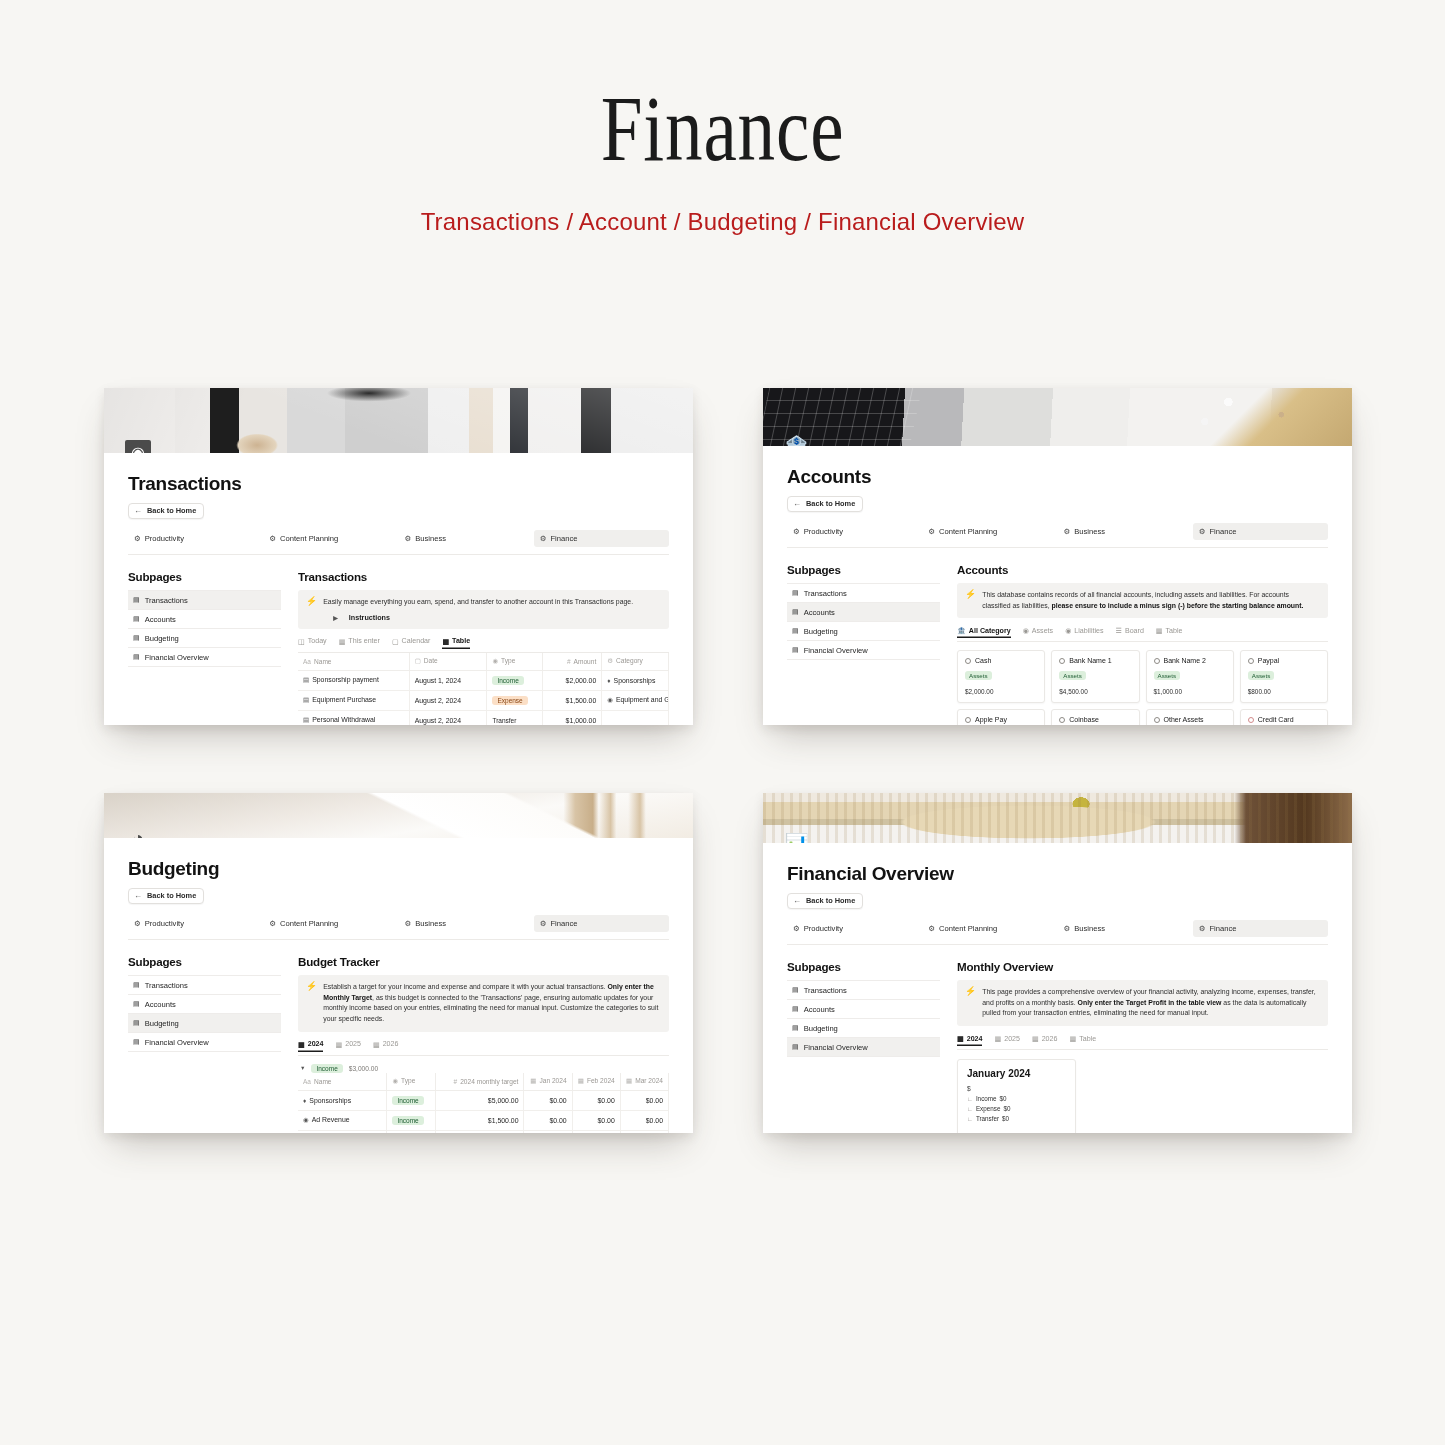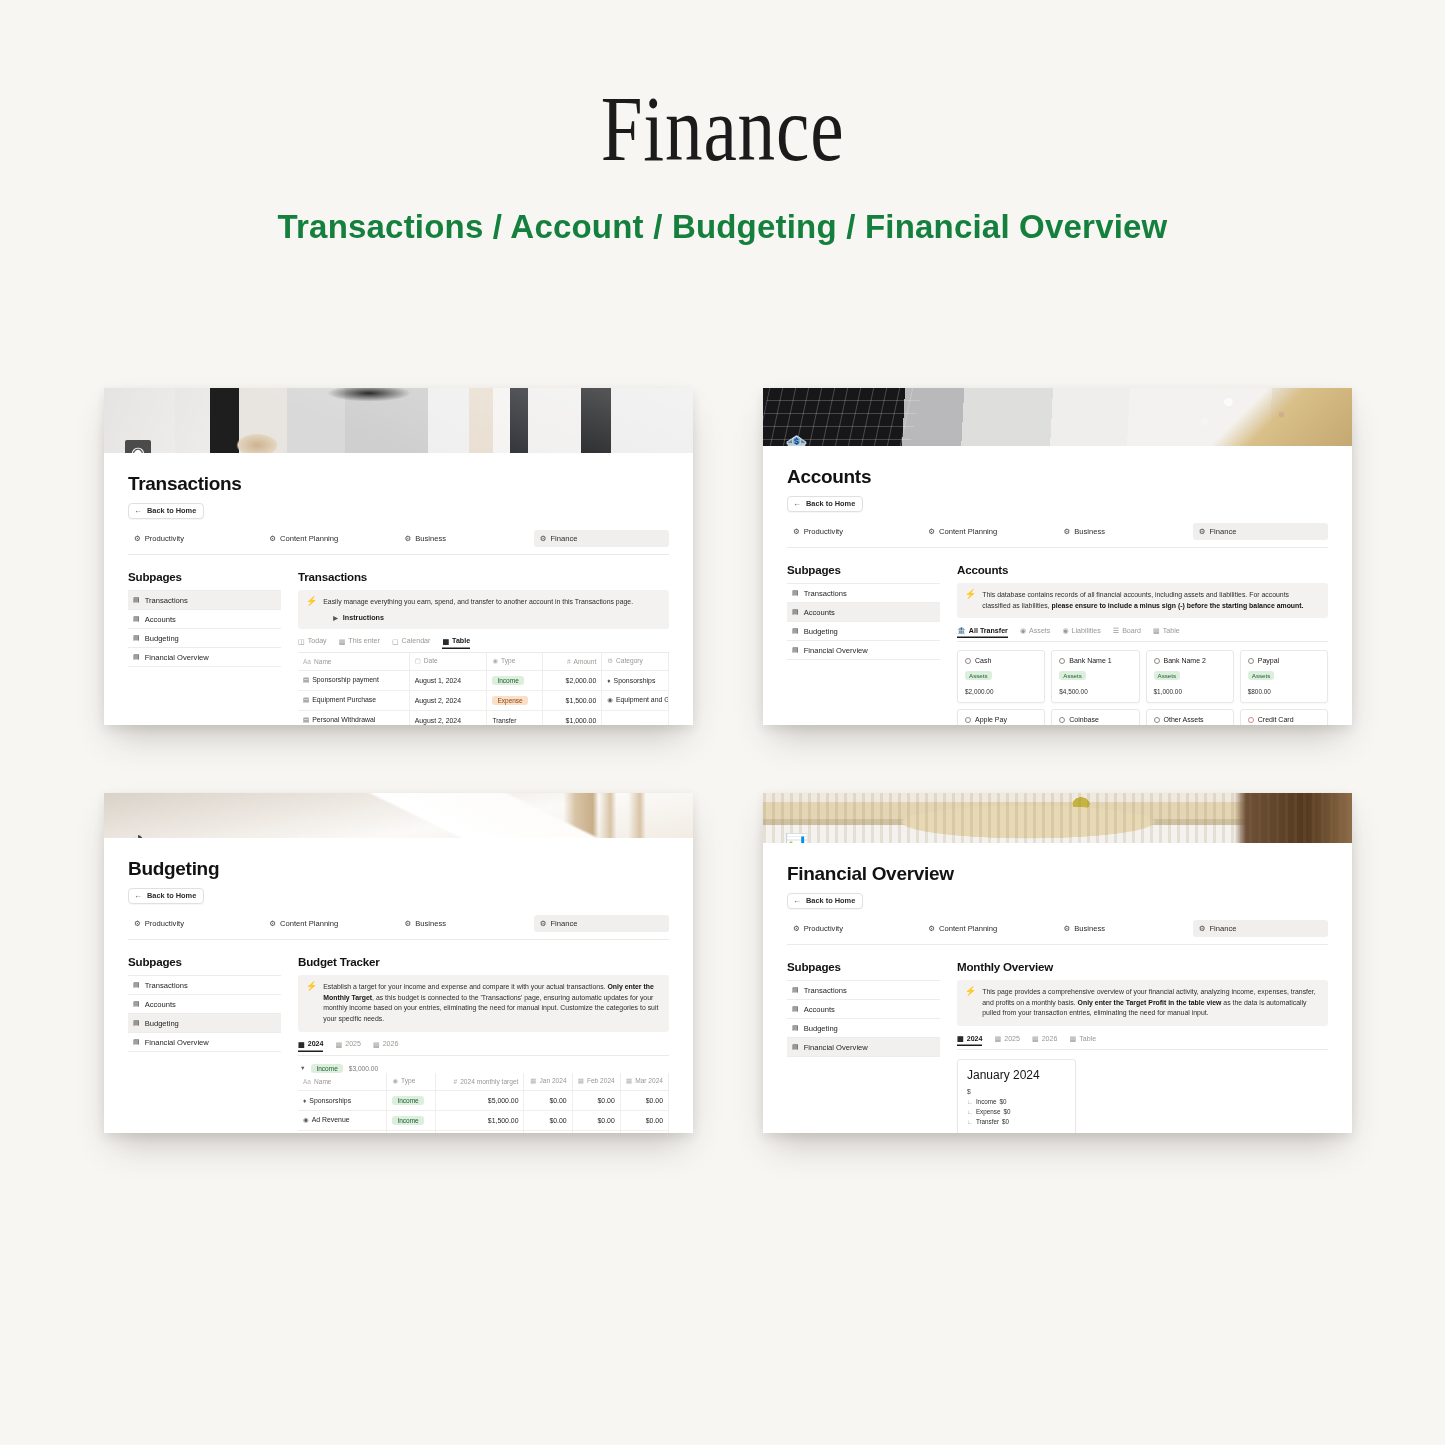--- a/index.html
+++ b/index.html
@@ -18,23 +18,23 @@
     font-size: 94px;
     font-weight: 400;
     color: #1b1b1b;
     letter-spacing: 1px;
     padding-top: 74px;
     line-height: 1.15;
     transform: scaleX(0.80);
   }
   .hero-sub {
     text-align: center;
-    font-size: 33px;
-    color: #15803d;
-    font-weight: 700;
+    font-size: 24px;
+    color: #b91c1c;
+    font-weight: 400;
     margin-top: 26px;
     letter-spacing: 0.2px;
   }
 
   
   .grid {
     position: absolute;
     left: 0; top: 388px;
     width: 1445px;
     display: grid;
@@ -204,21 +204,21 @@
     margin-top: 7px;
     background: #f3f2f0;
     border-radius: 3px;
     padding: 7px 9px 7px 8px;
     display: flex; gap: 6px;
   }
   .callout .bolt { font-size: 9px; color: #333; line-height: 1.1; flex: 0 0 auto; }
   .callout p { font-size: 6.9px; line-height: 1.55; color: #2d2d2d; }
   .callout p b { font-weight: 700; color: #111; }
   .toggle-line {
-    display: flex; align-items: center; gap: 5px;
+    display: flex; align-items: center; gap: 11px;
     font-size: 7.2px; font-weight: 700; color: #1d1d1d;
     margin-top: 5px; padding-left: 10px;
   }
   .toggle-line .caret { font-size: 6px; color: #555; }
 
   
   .viewtabs {
     display: flex; align-items: center; gap: 12px;
     margin-top: 8px;
     border-bottom: 1px solid #eceae7;
@@ -265,21 +265,21 @@
   .tag { display:inline-block; margin-top:6px; font-size:6.2px; padding:1px 4px; border-radius:3px; }
   .tag.assets { background:#dcefdc; color:#1c5b30; }
   .bal { margin-top:6px; font-size:6.4px; color:#2c2c2c; }
 
   
   .monthgrid { display: grid; grid-template-columns: repeat(3,1fr); gap: 7px; margin-top: 9px; }
   .mcard {
     background:#ffffff; border:1px solid #eae8e5; border-radius:3px;
     padding: 8px 9px 10px 9px; box-shadow: 0 1px 2px rgba(0,0,0,0.04);
   }
-  .mcard .mt { font-size: 12px; font-weight: 400; color:#151515; }
+  .mcard .mt { font-size: 10px; font-weight: 700; color:#151515; }
   .mcard .dollar { font-size:6.6px; color:#3a3a3a; margin-top:6px; }
   .mcard .ln { font-size:6.3px; color:#2e2e2e; margin-top:3px; display:flex; gap:3px; align-items:center; }
   .mcard .ln .lhook { color:#8d8a86; font-size:6px; }
   .mcard .gap { height: 9px; }
 
   
   .grouprow { display:flex; align-items:center; gap:6px; margin-top:8px; padding-left:2px; }
   .grouprow .caret { font-size:5.5px; color:#555; }
   .grouprow .gval { font-size:6.6px; color:#7b7874; }
 
@@ -483,21 +483,21 @@
 
           <div>
             <div class="rtitle">Accounts</div>
             <div class="callout">
               <span class="bolt">⚡</span>
               <p><span>This database contains records of all financial accounts, including assets and liabilities. For accounts classified as liabilities, </span><b>please ensure to include a minus sign (-) before the starting balance amount.</b></p>
             </div>
             <div class="viewtabs">
               <div class="vtab sel">
                   <span>🏦</span>
-                  <span>All Transfer</span>
+                  <span>All Category</span>
                 </div>
               <div class="vtab">
                   <span>◉</span>
                   <span>Assets</span>
                 </div>
               <div class="vtab">
                   <span>◉</span>
                   <span>Liabilities</span>
                 </div>
               <div class="vtab">

